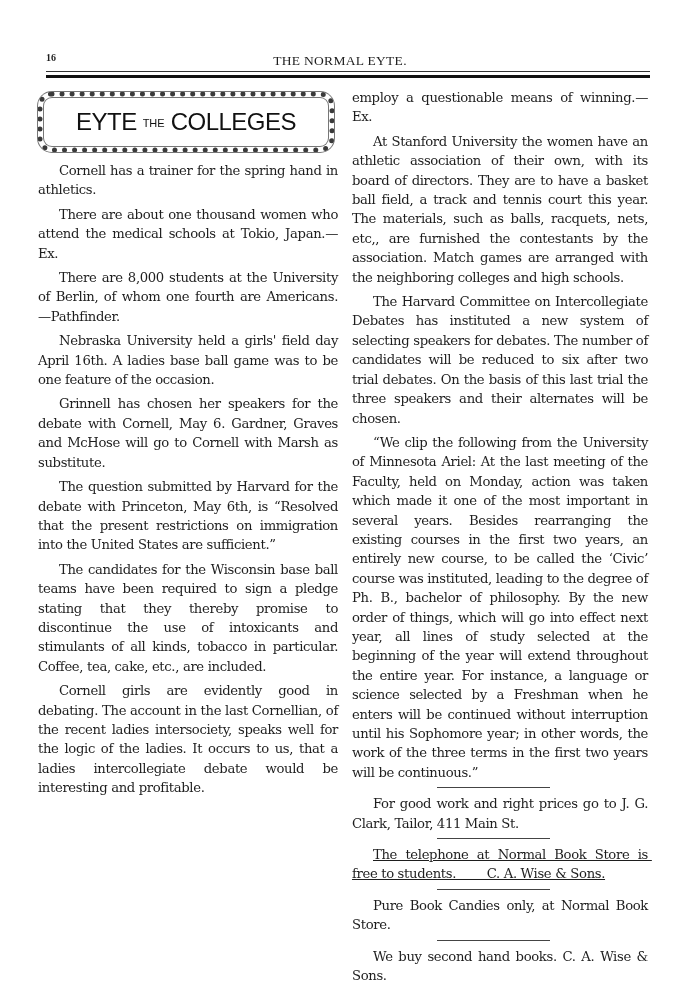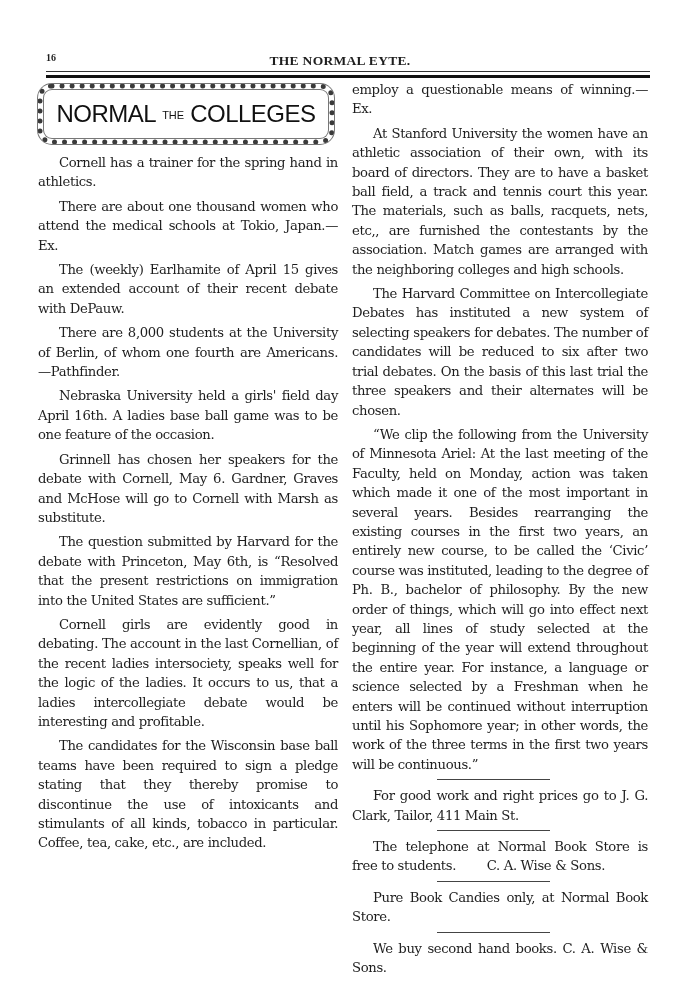--- a/index.html
+++ b/index.html
@@ -7,26 +7,26 @@
     width: 680px; height: 1000px; position: relative; overflow: hidden;
     font-family: "DejaVu Serif", "Liberation Serif", serif;
     color: #1e1e1e;
   }
   .page-number {
     position: absolute; left: 46px; top: 52px;
     font-family: "Liberation Serif", serif; font-weight: bold; font-size: 10px;
   }
   .running-head {
     position: absolute; left: 0; width: 680px; top: 53px; text-align: center;
-    font-family: "Liberation Serif", serif; font-weight: bold; font-size: 13.5px; letter-spacing: 0.3px;
+    font-family: "Liberation Serif", serif; font-weight: normal; font-size: 13.5px; letter-spacing: 0.3px;
   }
   .rule-thin { position: absolute; left: 46px; width: 604px; top: 71px; height: 1px; background: #333; }
   .rule-thick { position: absolute; left: 46px; width: 604px; top: 75px; height: 3px; background: #111; }
 
-  .col { position: absolute; top: 80px; }
+  .col { position: absolute; top: 88px; }
   .col-left { left: 38px; width: 300px; }
   .col-right { left: 352px; width: 296px; }
 
   .masthead {
     position: relative; margin-top: 4px; width: 286px; height: 50px;
     border: 5px dotted #3a3a3a; border-radius: 14px;
     display: flex; align-items: center; justify-content: center;
     box-shadow: inset 0 0 0 1px #777, 0 0 0 1px #777;
     background: #fff;
     margin-bottom: 9px;
@@ -48,39 +48,38 @@
 </head>
 <body>
 
 <div class="page-number">16</div>
 <div class="running-head">THE NORMAL EYTE.</div>
 <div class="rule-thin"></div>
 <div class="rule-thick"></div>
 
 <div class="col col-left">
   <div class="masthead">
-    <span class="masthead-title"><span>NORMAL</span><span class="masthead-small">THE</span><span>COLLEGES</span></span>
+    <span class="masthead-title"><span>EYTE</span><span class="masthead-small">THE</span><span>COLLEGES</span></span>
   </div>
   <p class="item">Cornell has a trainer for the spring hand in athletics.</p>
   <p class="item">There are about one thousand women who attend the medical schools at Tokio, Japan.—Ex.</p>
-  <p class="item">The (weekly) Earlhamite of April 15 gives an extended account of their recent debate with DePauw.</p>
   <p class="item">There are 8,000 students at the University of Berlin, of whom one fourth are Americans.—Pathfinder.</p>
   <p class="item">Nebraska University held a girls' field day April 16th. A ladies base ball game was to be one feature of the occasion.</p>
   <p class="item">Grinnell has chosen her speakers for the debate with Cornell, May 6. Gardner, Graves and McHose will go to Cornell with Marsh as substitute.</p>
   <p class="item">The question submitted by Harvard for the debate with Princeton, May 6th, is “Resolved that the present restrictions on immigration into the United States are sufficient.”</p>
+  <p class="item">The candidates for the Wisconsin base ball teams have been required to sign a pledge stating that they thereby promise to discontinue the use of intoxicants and stimulants of all kinds, tobacco in particular. Coffee, tea, cake, etc., are included.</p>
   <p class="item">Cornell girls are evidently good in debating. The account in the last Cornellian, of the recent ladies intersociety, speaks well for the logic of the ladies. It occurs to us, that a ladies intercollegiate debate would be interesting and profitable.</p>
-  <p class="item">The candidates for the Wisconsin base ball teams have been required to sign a pledge stating that they thereby promise to discontinue the use of intoxicants and stimulants of all kinds, tobacco in particular. Coffee, tea, cake, etc., are included.</p>
 </div>
 
 <div class="col col-right">
   <p class="item cont">employ a questionable means of winning.—Ex.</p>
   <p class="item">At Stanford University the women have an athletic association of their own, with its board of directors. They are to have a basket ball field, a track and tennis court this year. The materials, such as balls, racquets, nets, etc,, are furnished the contestants by the association. Match games are arranged with the neighboring colleges and high schools.</p>
   <p class="item">The Harvard Committee on Intercollegiate Debates has instituted a new system of selecting speakers for debates. The number of candidates will be reduced to six after two trial debates. On the basis of this last trial the three speakers and their alternates will be chosen.</p>
   <p class="item">“We clip the following from the University of Minnesota Ariel: At the last meeting of the Faculty, held on Monday, action was taken which made it one of the most important in several years. Besides rearranging the existing courses in the first two years, an entirely new course, to be called the ‘Civic’ course was instituted, leading to the degree of Ph. B., bachelor of philosophy. By the new order of things, which will go into effect next year, all lines of study selected at the beginning of the year will extend throughout the entire year. For instance, a language or science selected by a Freshman when he enters will be continued without interruption until his Sophomore year; in other words, the work of the three terms in the first two years will be continuous.”</p>
   <div class="sep"></div>
   <p class="item">For good work and right prices go to J. G. Clark, Tailor, 411 Main St.</p>
   <div class="sep"></div>
-  <p class="item" style="white-space: pre-wrap;">The telephone at Normal Book Store is free to students.        C. A. Wise &amp; Sons.</p>
+  <p class="item" style="white-space: pre-wrap; text-decoration: underline;">The telephone at Normal Book Store is free to students.        C. A. Wise &amp; Sons.</p>
   <div class="sep"></div>
   <p class="item">Pure Book Candies only, at Normal Book Store.</p>
   <div class="sep"></div>
   <p class="item">We buy second hand books. C. A. Wise &amp; Sons.</p>
 </div>
 
 </body></html>

